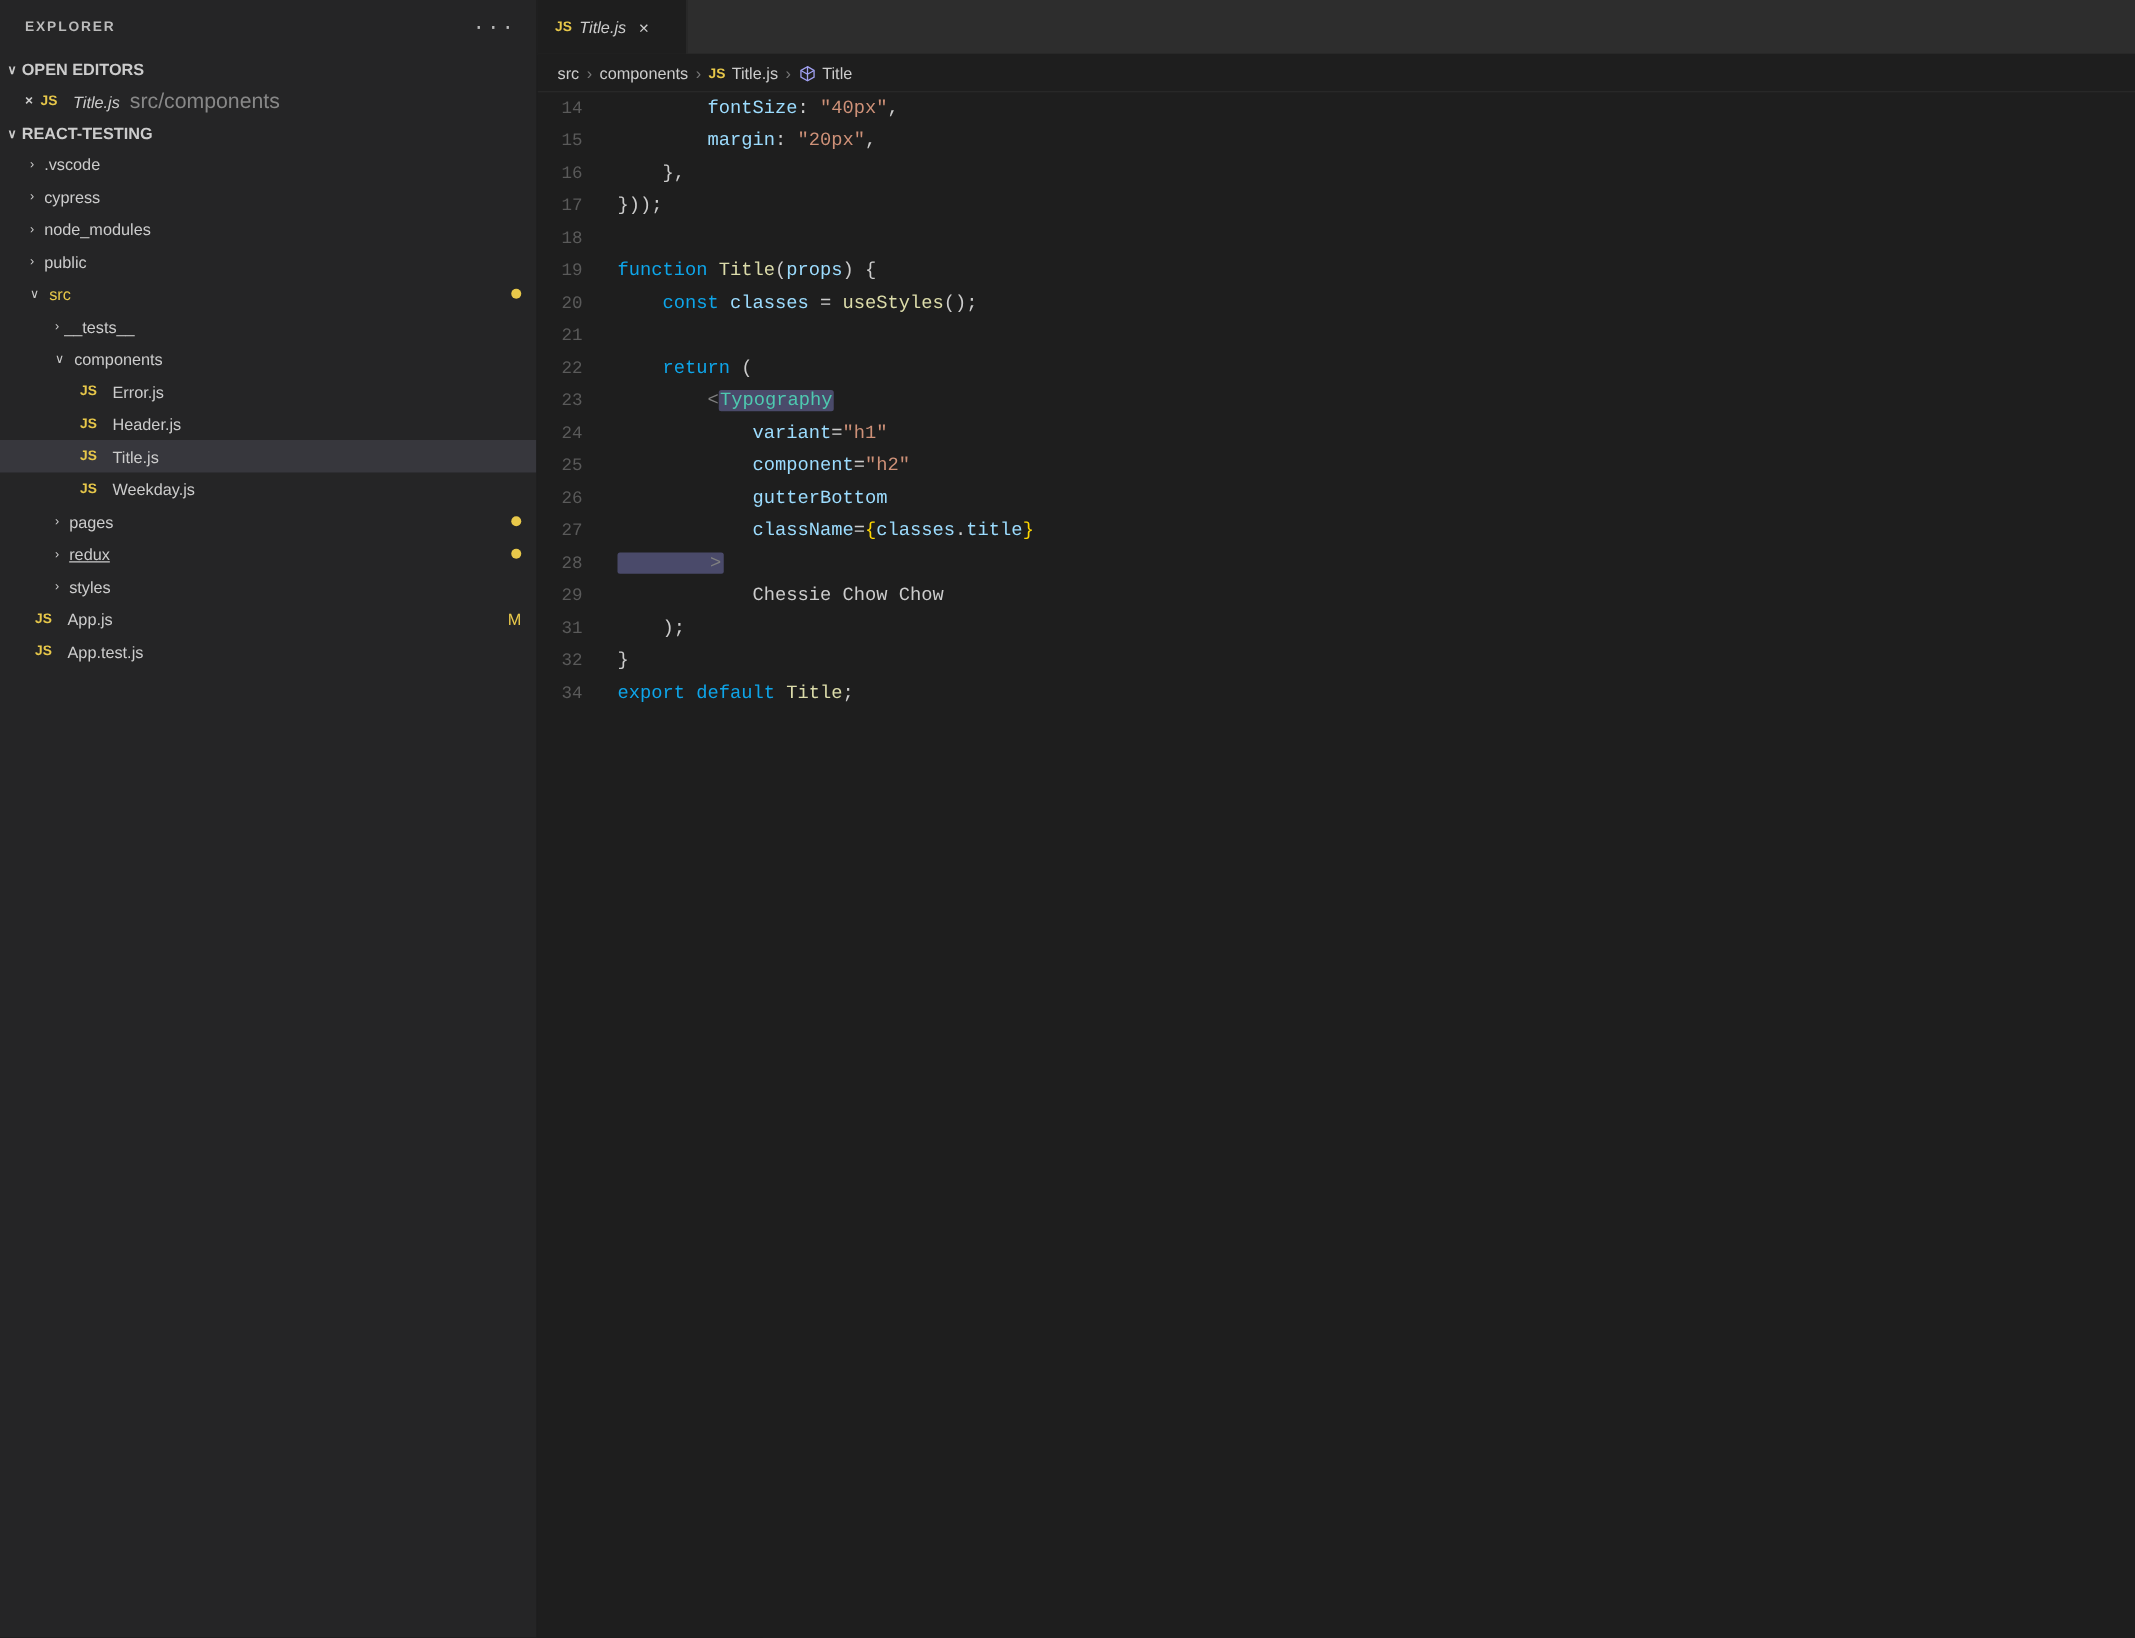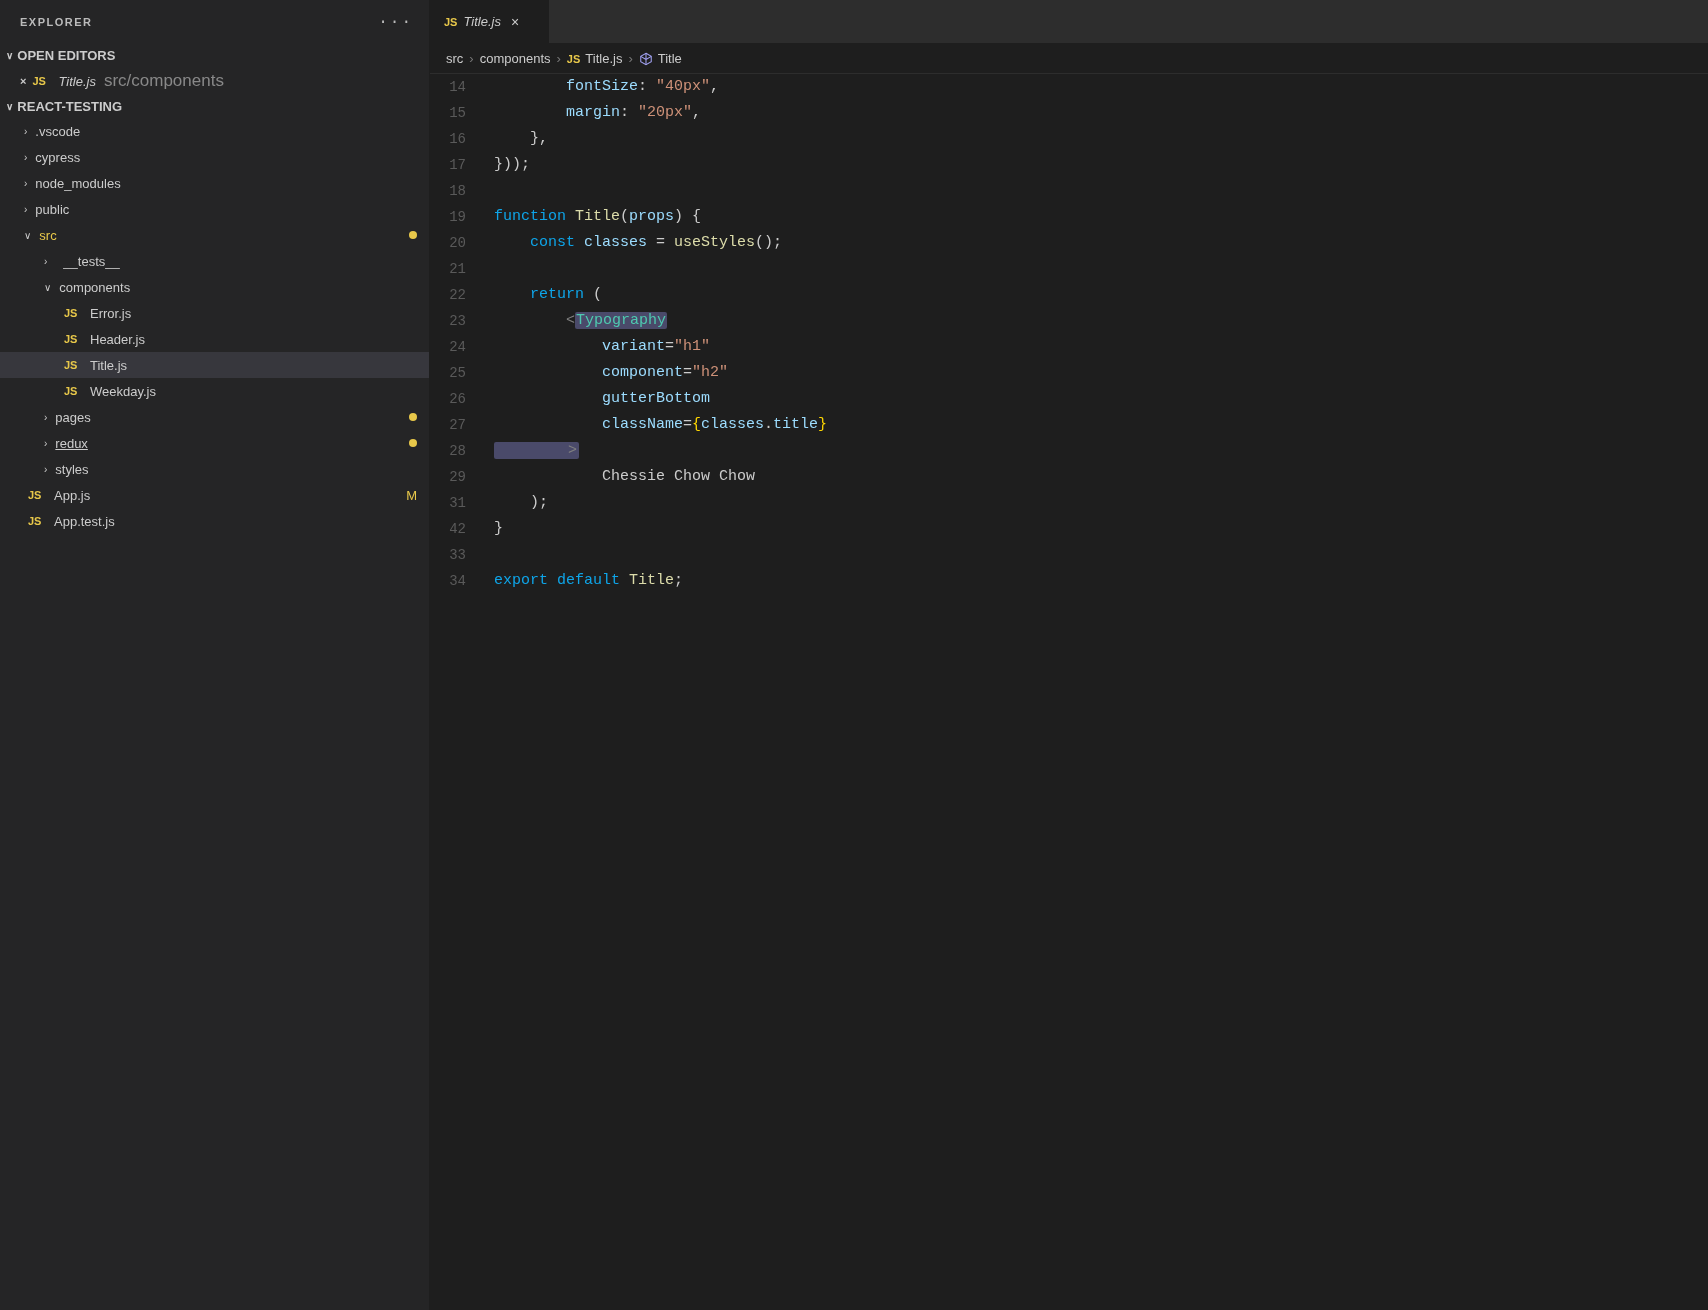--- a/index.html
+++ b/index.html
@@ -355,21 +355,21 @@
       <span style="padding-left:16px; display:flex; align-items:center;">
         <span class="arrow-icon">∨</span>
         <span style="margin-left:4px; color:#e8c84a;">src</span>
       </span>
       <span class="dot-badge"></span>
     </div>
 
     <div class="tree-item">
       <span style="padding-left:36px; display:flex; align-items:center;">
         <span class="arrow-icon">›</span>
-        <span style="margin-left:12px;">__tests__</span>
+        <span style="margin-left:0;">__tests__</span>
       </span>
     </div>
 
     <div class="tree-item">
       <span style="padding-left:36px; display:flex; align-items:center;">
         <span class="arrow-icon">∨</span>
         <span style="margin-left:4px;">components</span>
       </span>
     </div>
 
@@ -548,28 +548,24 @@
       <span class="line-content"><span class="plain">            Chessie Chow Chow</span></span>
     </div>
 
 
     <div class="code-line">
       <span class="line-number">31</span>
       <span class="line-content"><span class="punct">    );</span></span>
     </div>
 
     <div class="code-line">
-      <span class="line-number">42</span>
+      <span class="line-number">32</span>
       <span class="line-content"><span class="punct">}</span></span>
     </div>
 
-    <div class="code-line">
-      <span class="line-number">33</span>
-      <span class="line-content"></span>
-    </div>
 
     <div class="code-line">
       <span class="line-number">34</span>
       <span class="line-content"><span class="kw">export default </span><span class="fn">Title</span><span class="punct">;</span></span>
     </div>
 
   </div>
 </div>
 
 </body></html>

